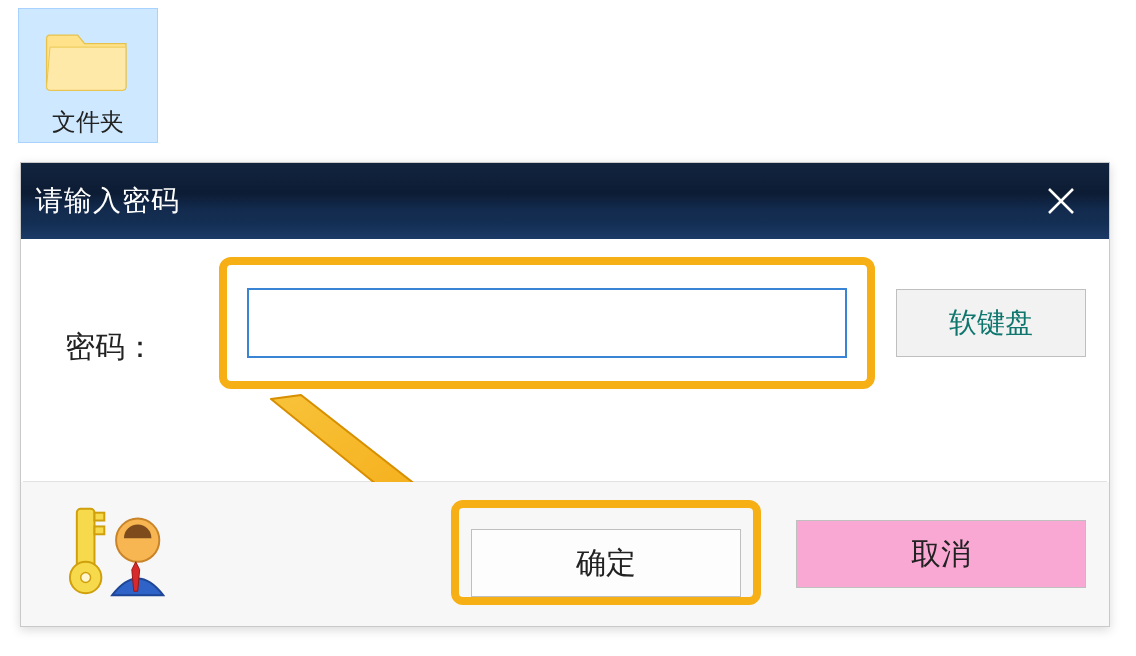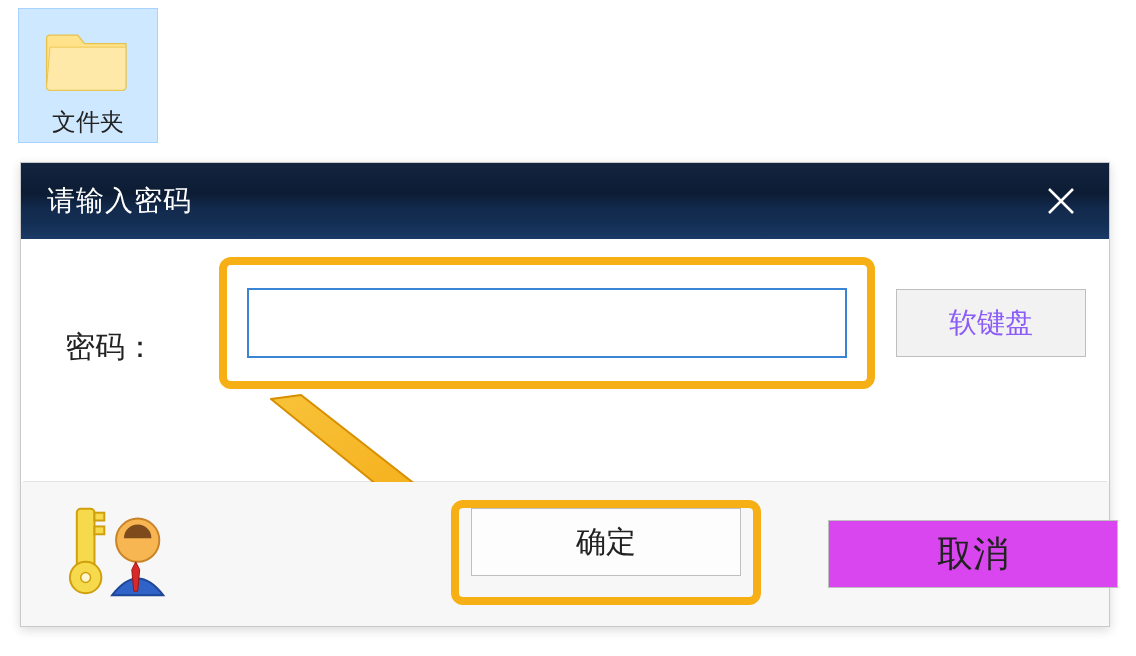--- a/index.html
+++ b/index.html
@@ -46,21 +46,21 @@
       box-shadow: 0 3px 10px rgba(0,0,0,0.15);
       display: flex;
       flex-direction: column;
     }
     .titlebar {
       height: 76px;
       background: linear-gradient(to bottom, #13243f 0%, #0c1c34 40%, #122a4d 60%, #142f54 80%, #1b3a67 100%);
       color: #fff;
       display: flex;
       align-items: center;
-      padding: 0 26px 0 26px;
+      padding: 0 26px 0 14px;
     }
     .titlebar-title {
       font-size: 28px;
       font-weight: 400;
       letter-spacing: 1px;
     }
     .titlebar-spacer { flex: 1; }
     .close-btn {
       width: 44px;
       height: 44px;
@@ -116,21 +116,21 @@
     }
     .softkb-btn {
       position: absolute;
       left: 875px;
       top: 50px;
       width: 190px;
       height: 68px;
       background: #f2f2f2;
       border: 1px solid #bfbfbf;
       font-size: 28px;
-      color: #8b5cf6;
+      color: #0f766e;
       cursor: pointer;
     }
 
     
     .divider {
       position: absolute;
       left: 2px; right: 2px;
       top: 242px;
       height: 1px;
       background: #e2e2e2;
@@ -155,44 +155,43 @@
     }
     .ok-highlight {
       position: absolute;
       left: 430px;
       top: 18px;
       width: 310px;
       height: 105px;
       border: 8px solid #f6b016;
       border-radius: 12px;
       display: flex;
-      align-items: flex-start;
+      align-items: flex-end;
       justify-content: center;
     }
     .ok-btn {
       width: 270px;
       height: 68px;
       background: #fdfdfd;
       border: 1px solid #bfbfbf;
       font-size: 30px;
       color: #222;
       cursor: pointer;
     }
     .cancel-btn {
       position: absolute;
       left: 775px;
       top: 38px;
       width: 290px;
       height: 68px;
-      background: #d946ef;
+      background: #f9a8d4;
       border: 1px solid #bfbfbf;
-      font-size: 36px;
-      color: #222;
-      cursor: pointer;
-      margin-left: 32px;
+      font-size: 30px;
+      color: #222;
+      cursor: pointer;
     }
 
     
     .arrow-svg {
       position: absolute;
       left: 210px;
       top: 150px;
       width: 280px;
       height: 190px;
       pointer-events: none;

